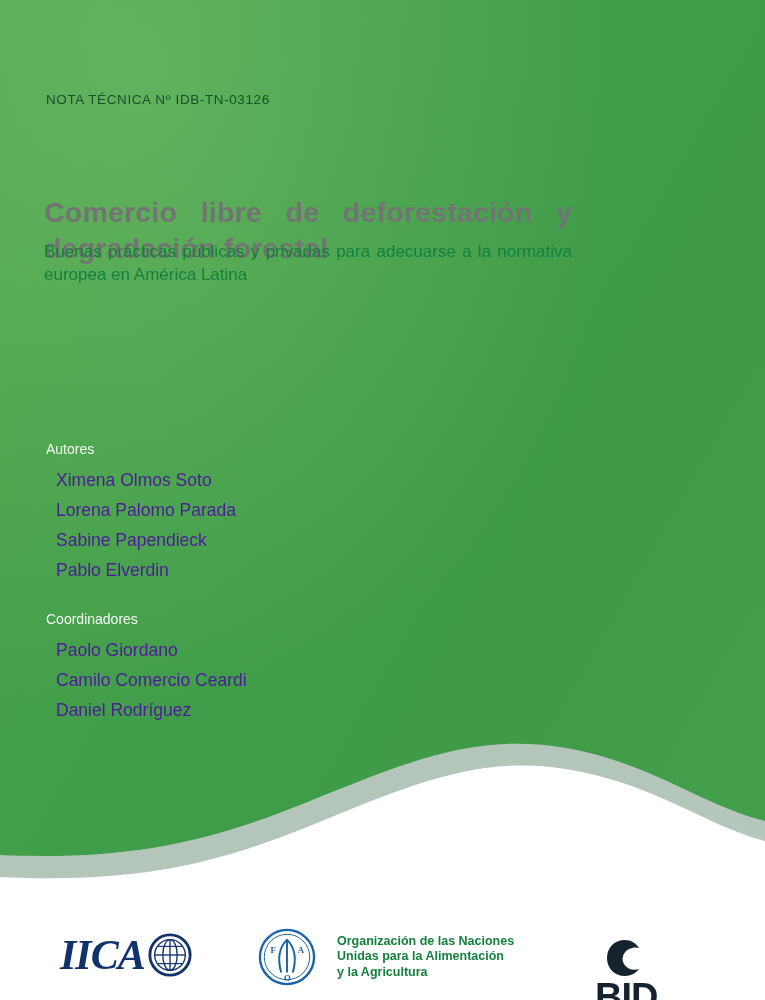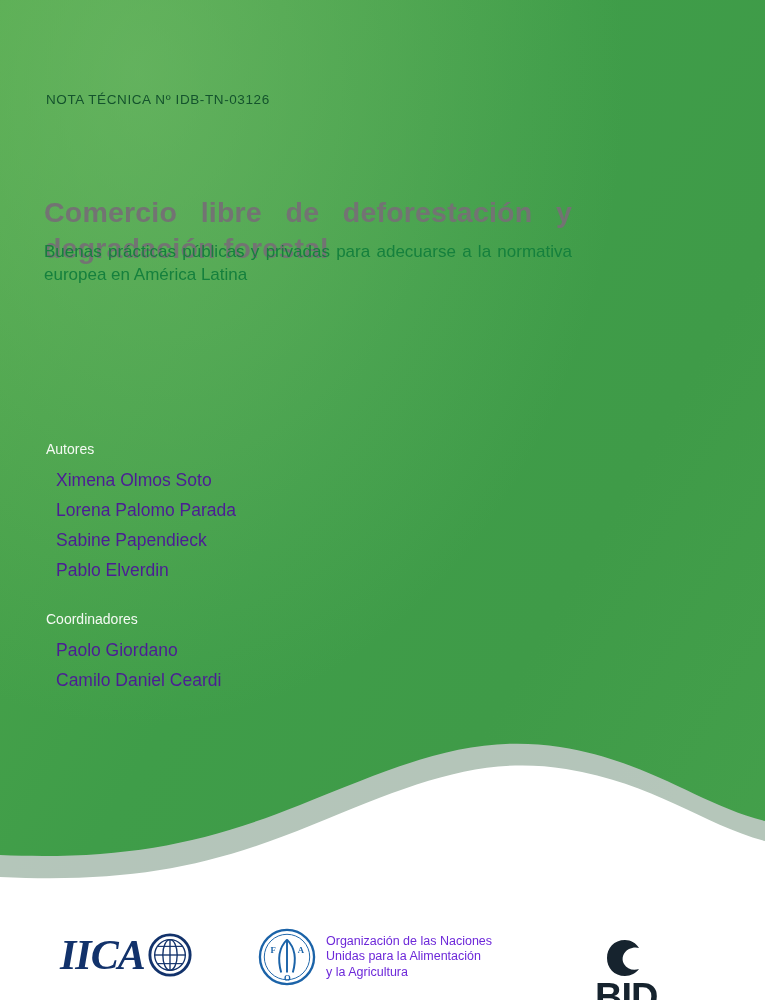--- a/index.html
+++ b/index.html
@@ -155,25 +155,25 @@
     top: 14px;
     display: flex;
     align-items: center;
   }
   .fao-mark {
     width: 58px;
     height: 58px;
     flex: 0 0 58px;
   }
   .fao-text {
-    margin-left: 10px;
-    color: #6d28d9;
+    margin-left: 21px;
+    color: #15803d;
     font-size: 12.5px;
     line-height: 15.5px;
-    font-weight: 400;
+    font-weight: 700;
   }
   .logo-bid {
     position: absolute;
     left: 592px;
     top: 24px;
     display: flex;
     align-items: center;
     flex-direction: column;
   }
   .bid-mark {
@@ -213,21 +213,22 @@
       <div class="group-label">Autores</div>
       <div class="person">Ximena Olmos Soto</div>
       <div class="person">Lorena Palomo Parada</div>
       <div class="person">Sabine Papendieck</div>
       <div class="person">Pablo Elverdin</div>
 
       <div class="group-spacer"></div>
 
       <div class="group-label">Coordinadores</div>
       <div class="person">Paolo Giordano</div>
-      <div class="person">Camilo Daniel Ceardi</div>
+      <div class="person">Camilo Comercio Ceardi</div>
+      <div class="person">Daniel Rodríguez</div>
     </div>
 
   </div>
 
   <div class="footer">
     <div class="logos">
 
       <div class="logo-iica">
         <span class="iica-text">IICA</span>
         <svg class="iica-globe" viewBox="0 0 48 48">

